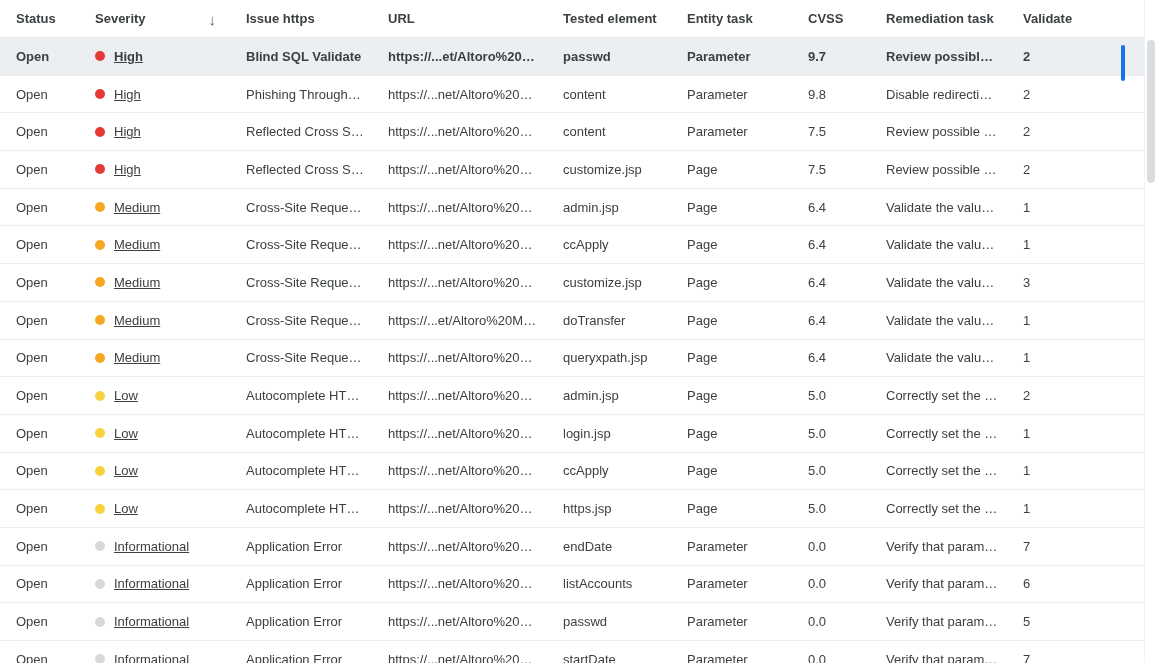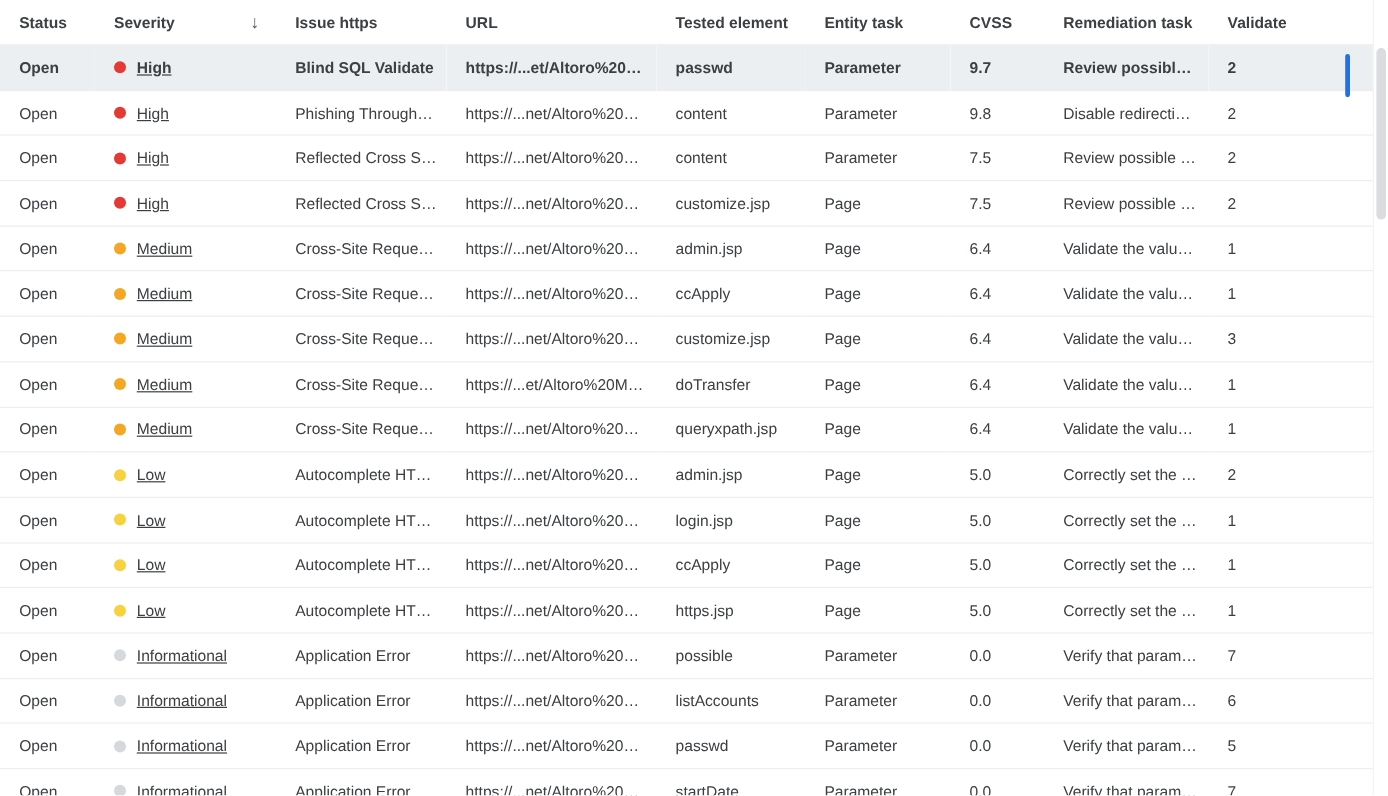--- a/index.html
+++ b/index.html
@@ -364,21 +364,21 @@
           <tr>
             <td>Open</td>
             <td class="sev-cell">
               <div class="sev-inner">
                 <span class="dot" style="background: rgb(214, 217, 220);"></span>
                 <span class="sev-label">Informational</span>
               </div>
             </td>
             <td>Application Error</td>
             <td>https://...net/Altoro%20Mutual</td>
-            <td>possible</td>
+            <td>endDate</td>
             <td>Parameter</td>
             <td>0.0</td>
             <td>Verify that parameter…</td>
             <td>7</td>
           </tr>
           <tr>
             <td>Open</td>
             <td class="sev-cell">
               <div class="sev-inner">
                 <span class="dot" style="background: rgb(214, 217, 220);"></span>

